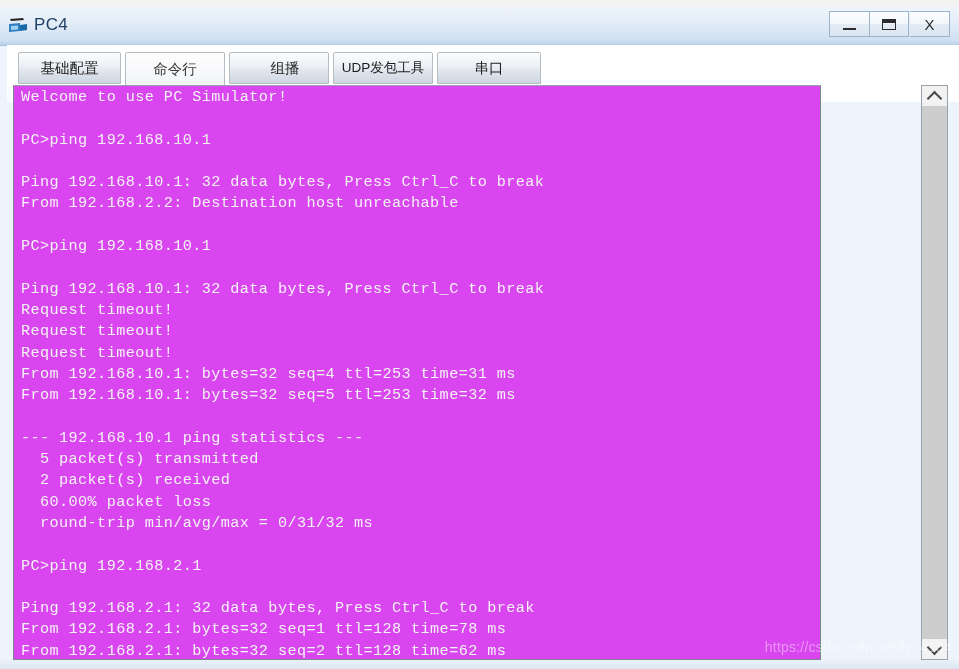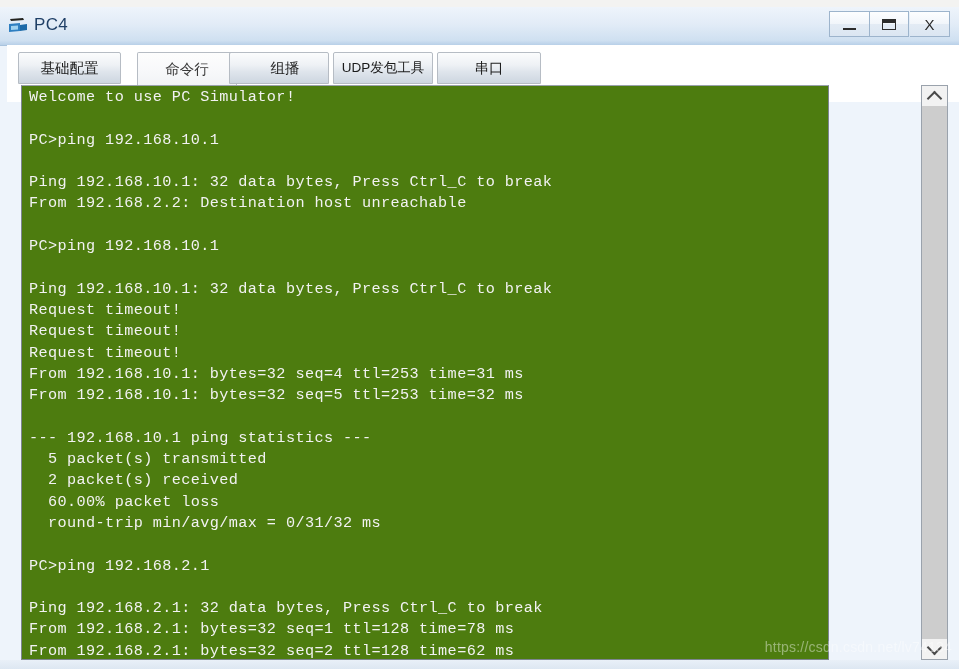--- a/index.html
+++ b/index.html
@@ -125,35 +125,34 @@
     justify-content: center;
     cursor: pointer;
     border-radius: 2px 2px 0 0;
   }
   .tab.active {
     background: linear-gradient(to bottom, #fdfdfd 0%, #f7f8fa 60%, #f1f3f6 100%);
     color: #3a3a3a;
     height: 34px;
     top: 7px;
     border-bottom: 1px solid #f1f3f6;
-    margin-left: 12px;
   }
   #tab-0 { left: 11px;  width: 103px; }
   #tab-1 { left: 118px; width: 100px; }
   #tab-2 { left: 222px; width: 100px; padding-left: 12px; }
   #tab-3 { left: 326px; width: 100px; font-size:13.5px; }
   #tab-4 { left: 430px; width: 104px; }
 
   
   #terminal-frame {
     position: absolute;
-    left: 21px; top: 78px;
+    left: 13px; top: 78px;
     width: 808px;
     height: 575px;
-    background: #4d7c0f;
+    background: #d946ef;
     border: 1px solid #7d8590;
     border-top-color: #9aa2ac;
     box-sizing: border-box;
     overflow: hidden;
   }
   #terminal-text {
     position: absolute;
     left: 7px; top: 1px;
     width: 910px;
     color: #f2f2f2;

